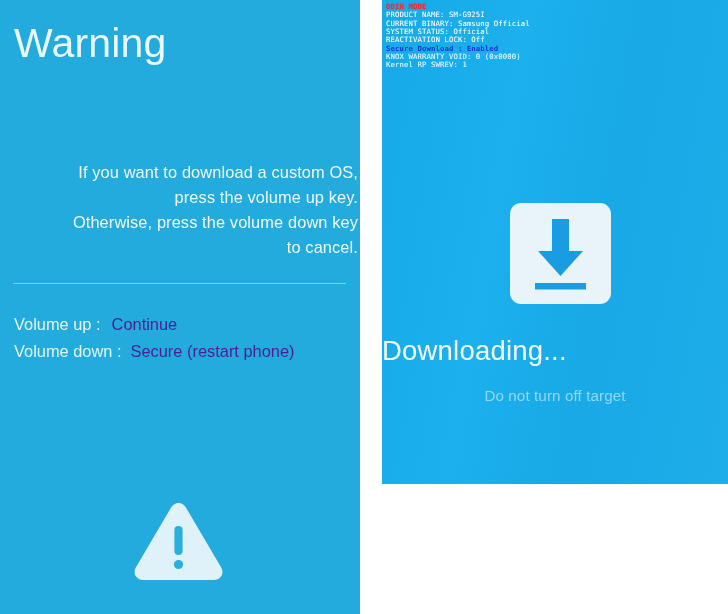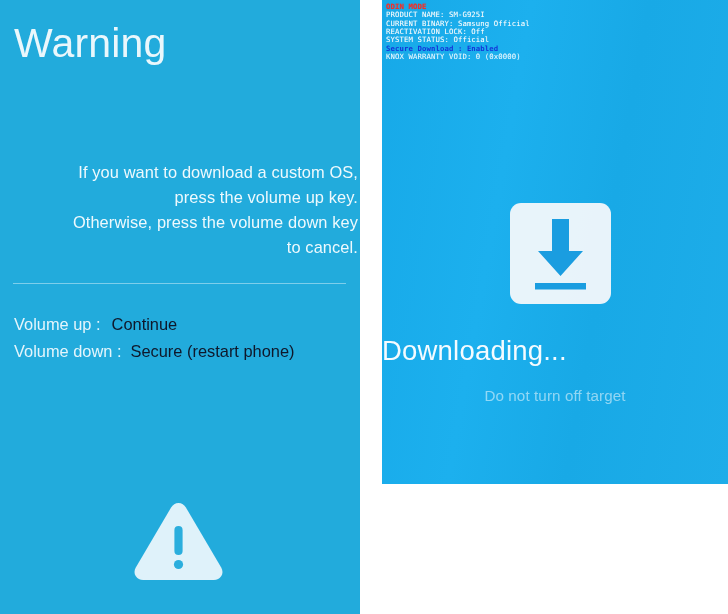--- a/index.html
+++ b/index.html
@@ -72,21 +72,21 @@
     line-height: 1;
     white-space: nowrap;
   }
   #keyrow-up   { top: 316px; }
   #keyrow-down { top: 343px; }
   .key-label {
     color: #e4f5fc;
     margin-top: 25px;
   }
   .key-action {
-    color: #0f172a;
+    color: #4c1d95;
     margin-left: 11px;
     margin-top: 32px;
   }
   #keyrow-down .key-action { margin-left: 9px; }
 
   
   #warning-triangle-icon {
     position: absolute;
     left: 131px;
     top: 499px;
@@ -213,24 +213,25 @@
     </div>
   </div>
 
   <div id="panel-gap"></div>
 
   <div id="download-screen">
     <div id="odin-info-block">
         <div class="odin-line header">ODIN MODE</div>
         <div class="odin-line">PRODUCT NAME: SM-G925I</div>
         <div class="odin-line">CURRENT BINARY: Samsung Official</div>
+        <div class="odin-line">SYSTEM STATUS: Official</div>
         <div class="odin-line">REACTIVATION LOCK: Off</div>
-        <div class="odin-line">SYSTEM STATUS: Official</div>
         <div class="odin-line accent">Secure Download : Enabled</div>
         <div class="odin-line dim">KNOX WARRANTY VOID: 0 (0x0000)</div>
+        <div class="odin-line dim">Kernel RP SWREV: 1</div>
       </div>
   </div>
 
   <div id="download-icon">
     <svg viewBox="0 0 103 110" xmlns="http://www.w3.org/2000/svg">
       <rect x="1" y="4" width="101" height="101" rx="11" fill="#f0f6fa" opacity="0.97"></rect>
       <path d="M51.5 21 L51.5 62 M51.5 76 L30 52 L73 52 Z" fill="none"></path>
       <path d="M43 20 L60 20 L60 52 L74 52 L51.5 77 L29 52 L43 52 Z" fill="#1a9de0"></path>
       <rect x="26" y="84" width="51" height="6.5" fill="#1a9de0"></rect>
     </svg>

